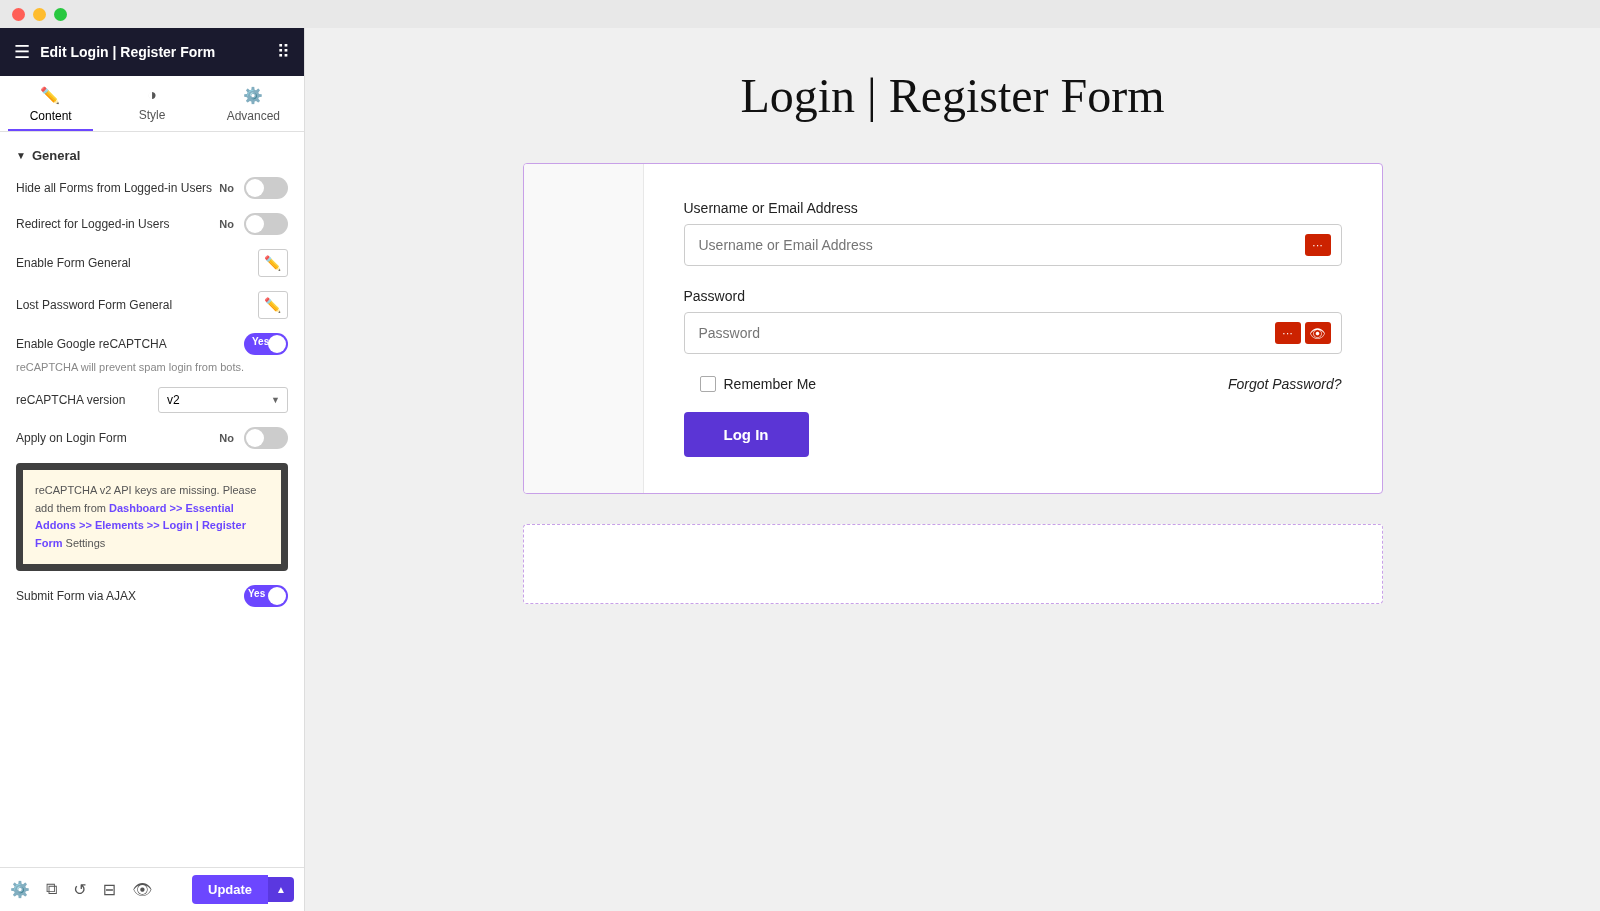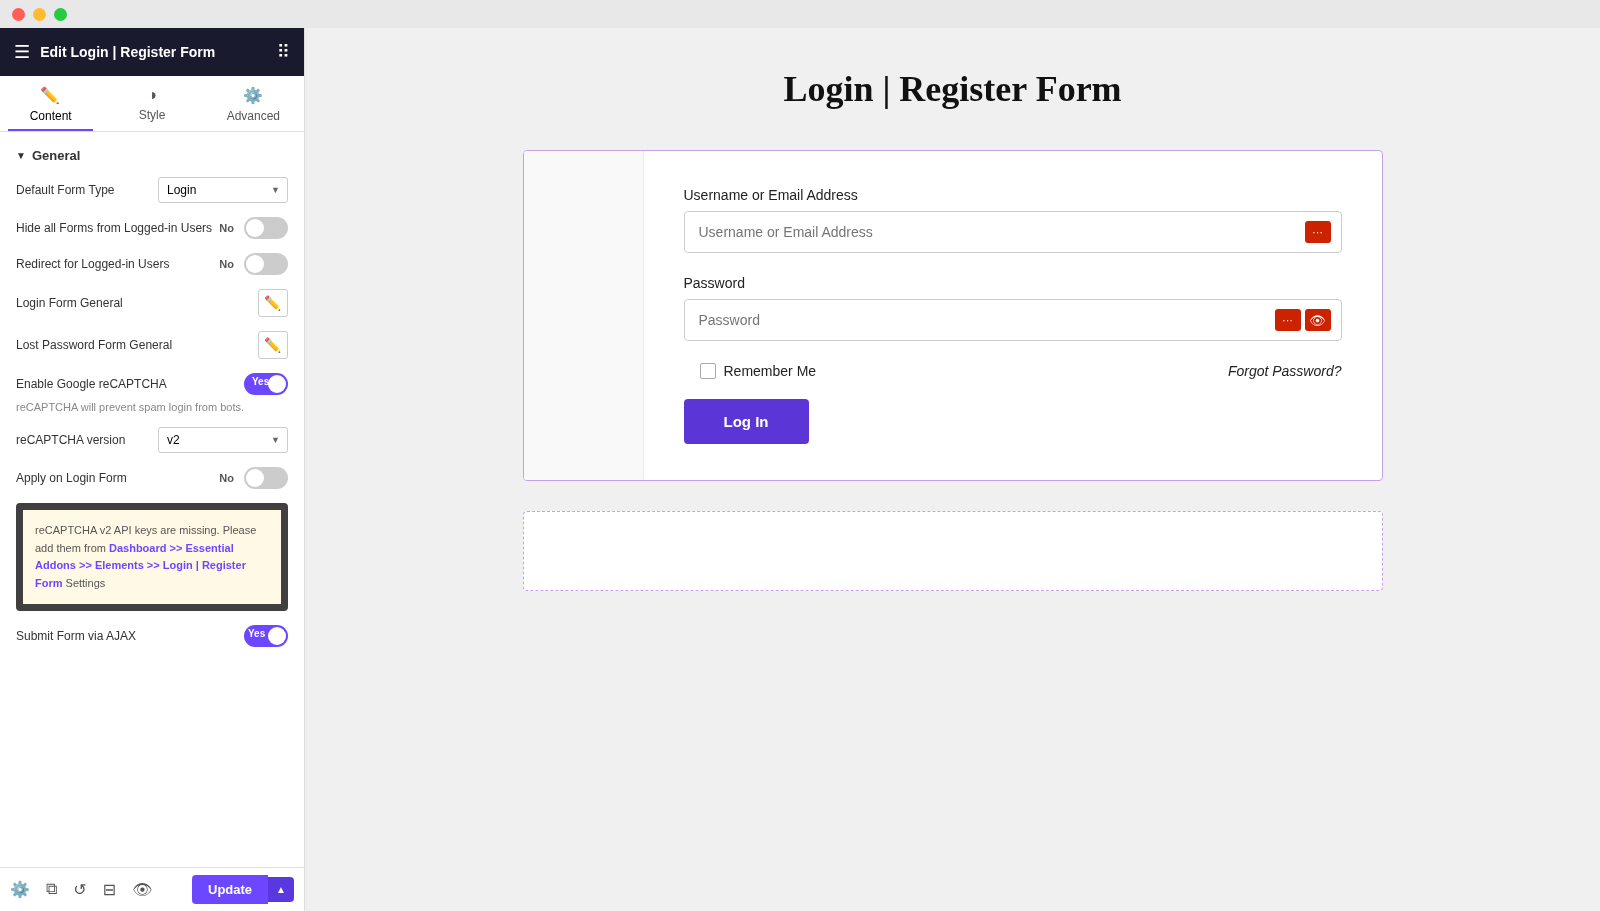--- a/index.html
+++ b/index.html
@@ -240,24 +240,24 @@
       width: 100%;
       max-width: 900px;
       padding: 40px 20px;
       display: flex;
       flex-direction: column;
       align-items: center;
       gap: 30px;
     }
 
     .page-title {
-      font-size: 36px;
+      font-size: 48px;
       font-family: Georgia, 'Times New Roman', serif;
       color: #111;
-      font-weight: 700;
+      font-weight: 400;
       text-align: center;
       margin-bottom: 10px;
     }
 
     
     .form-card-wrapper {
       width: 100%;
       border: 1.5px solid #c8a0e8;
       border-radius: 4px;
       background: #fff;
@@ -397,48 +397,39 @@
   </div>
 
   <div class="sidebar-content">
 
     <div class="section-header">
       <span class="arrow">▼</span>
       <span>General</span>
     </div>
 
 
-    <div class="field-row">
-      <span class="field-label">Default Form Type</span>
-      <div class="select-wrapper">
-        <select>
-          <option>Login</option>
-          <option>Register</option>
-        </select>
-      </div>
-    </div>
 
     <div class="toggle-row">
       <span class="field-label">Hide all Forms from Logged-in Users</span>
       <div class="toggle-wrap">
         <span class="toggle-no">No</span>
         <div class="toggle off"></div>
       </div>
     </div>
 
     <div class="toggle-row">
       <span class="field-label">Redirect for Logged-in Users</span>
       <div class="toggle-wrap">
         <span class="toggle-no">No</span>
         <div class="toggle off"></div>
       </div>
     </div>
 
     <div class="field-row">
-      <span class="field-label">Login Form General</span>
+      <span class="field-label">Enable Form General</span>
       <div class="edit-btn">✏️</div>
     </div>
 
     <div class="field-row">
       <span class="field-label">Lost Password Form General</span>
       <div class="edit-btn">✏️</div>
     </div>
 
     <div class="toggle-row">
       <span class="field-label">Enable Google reCAPTCHA</span>

